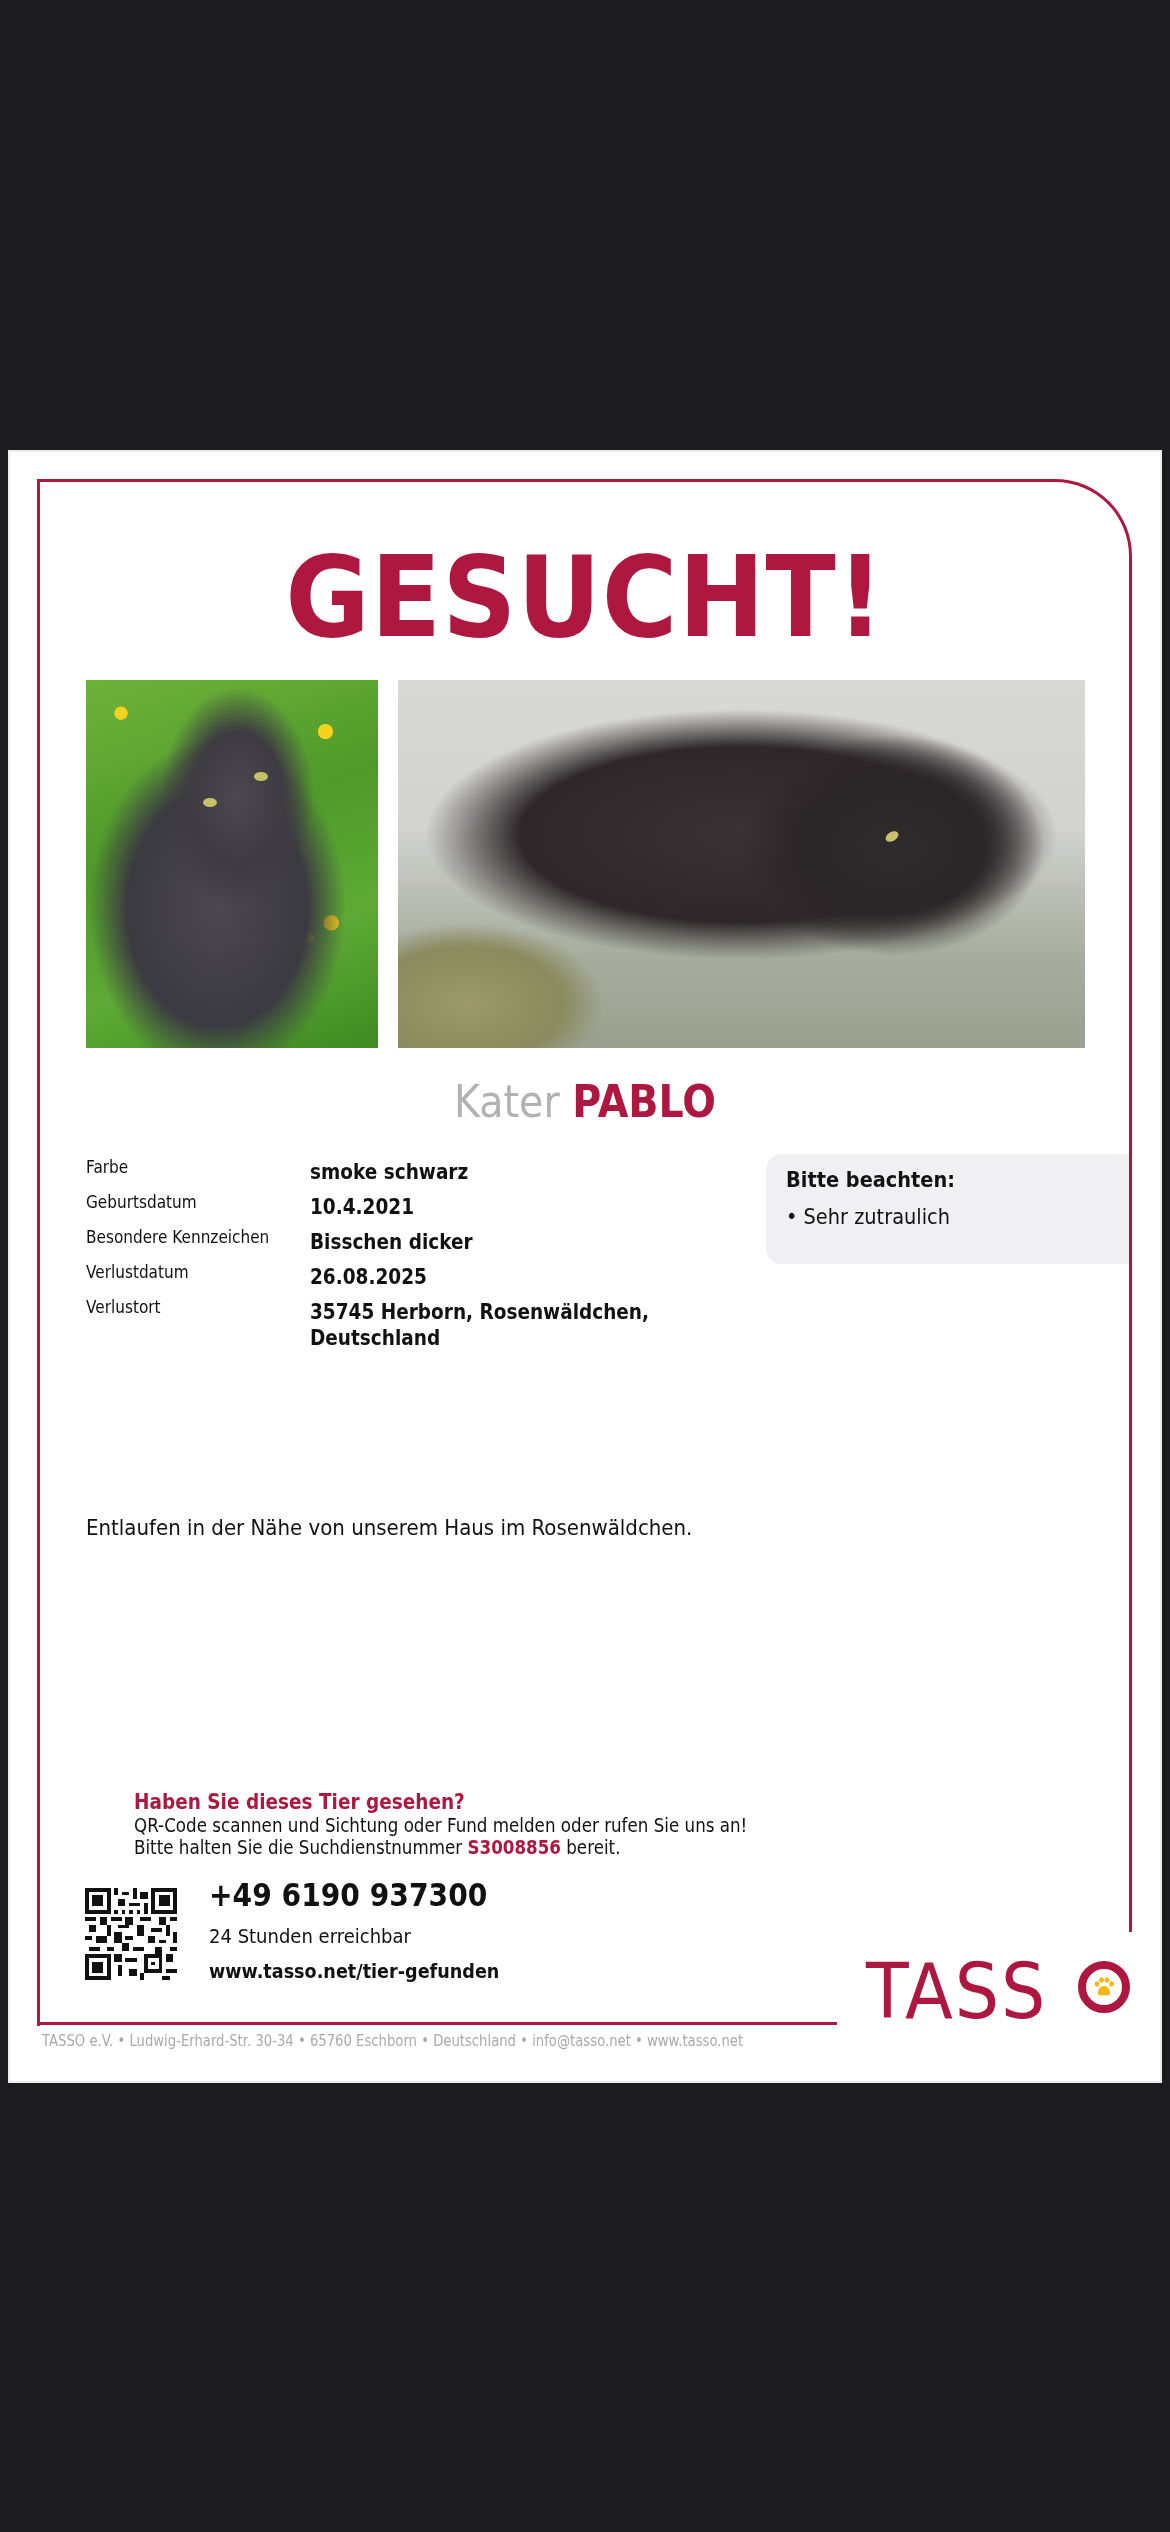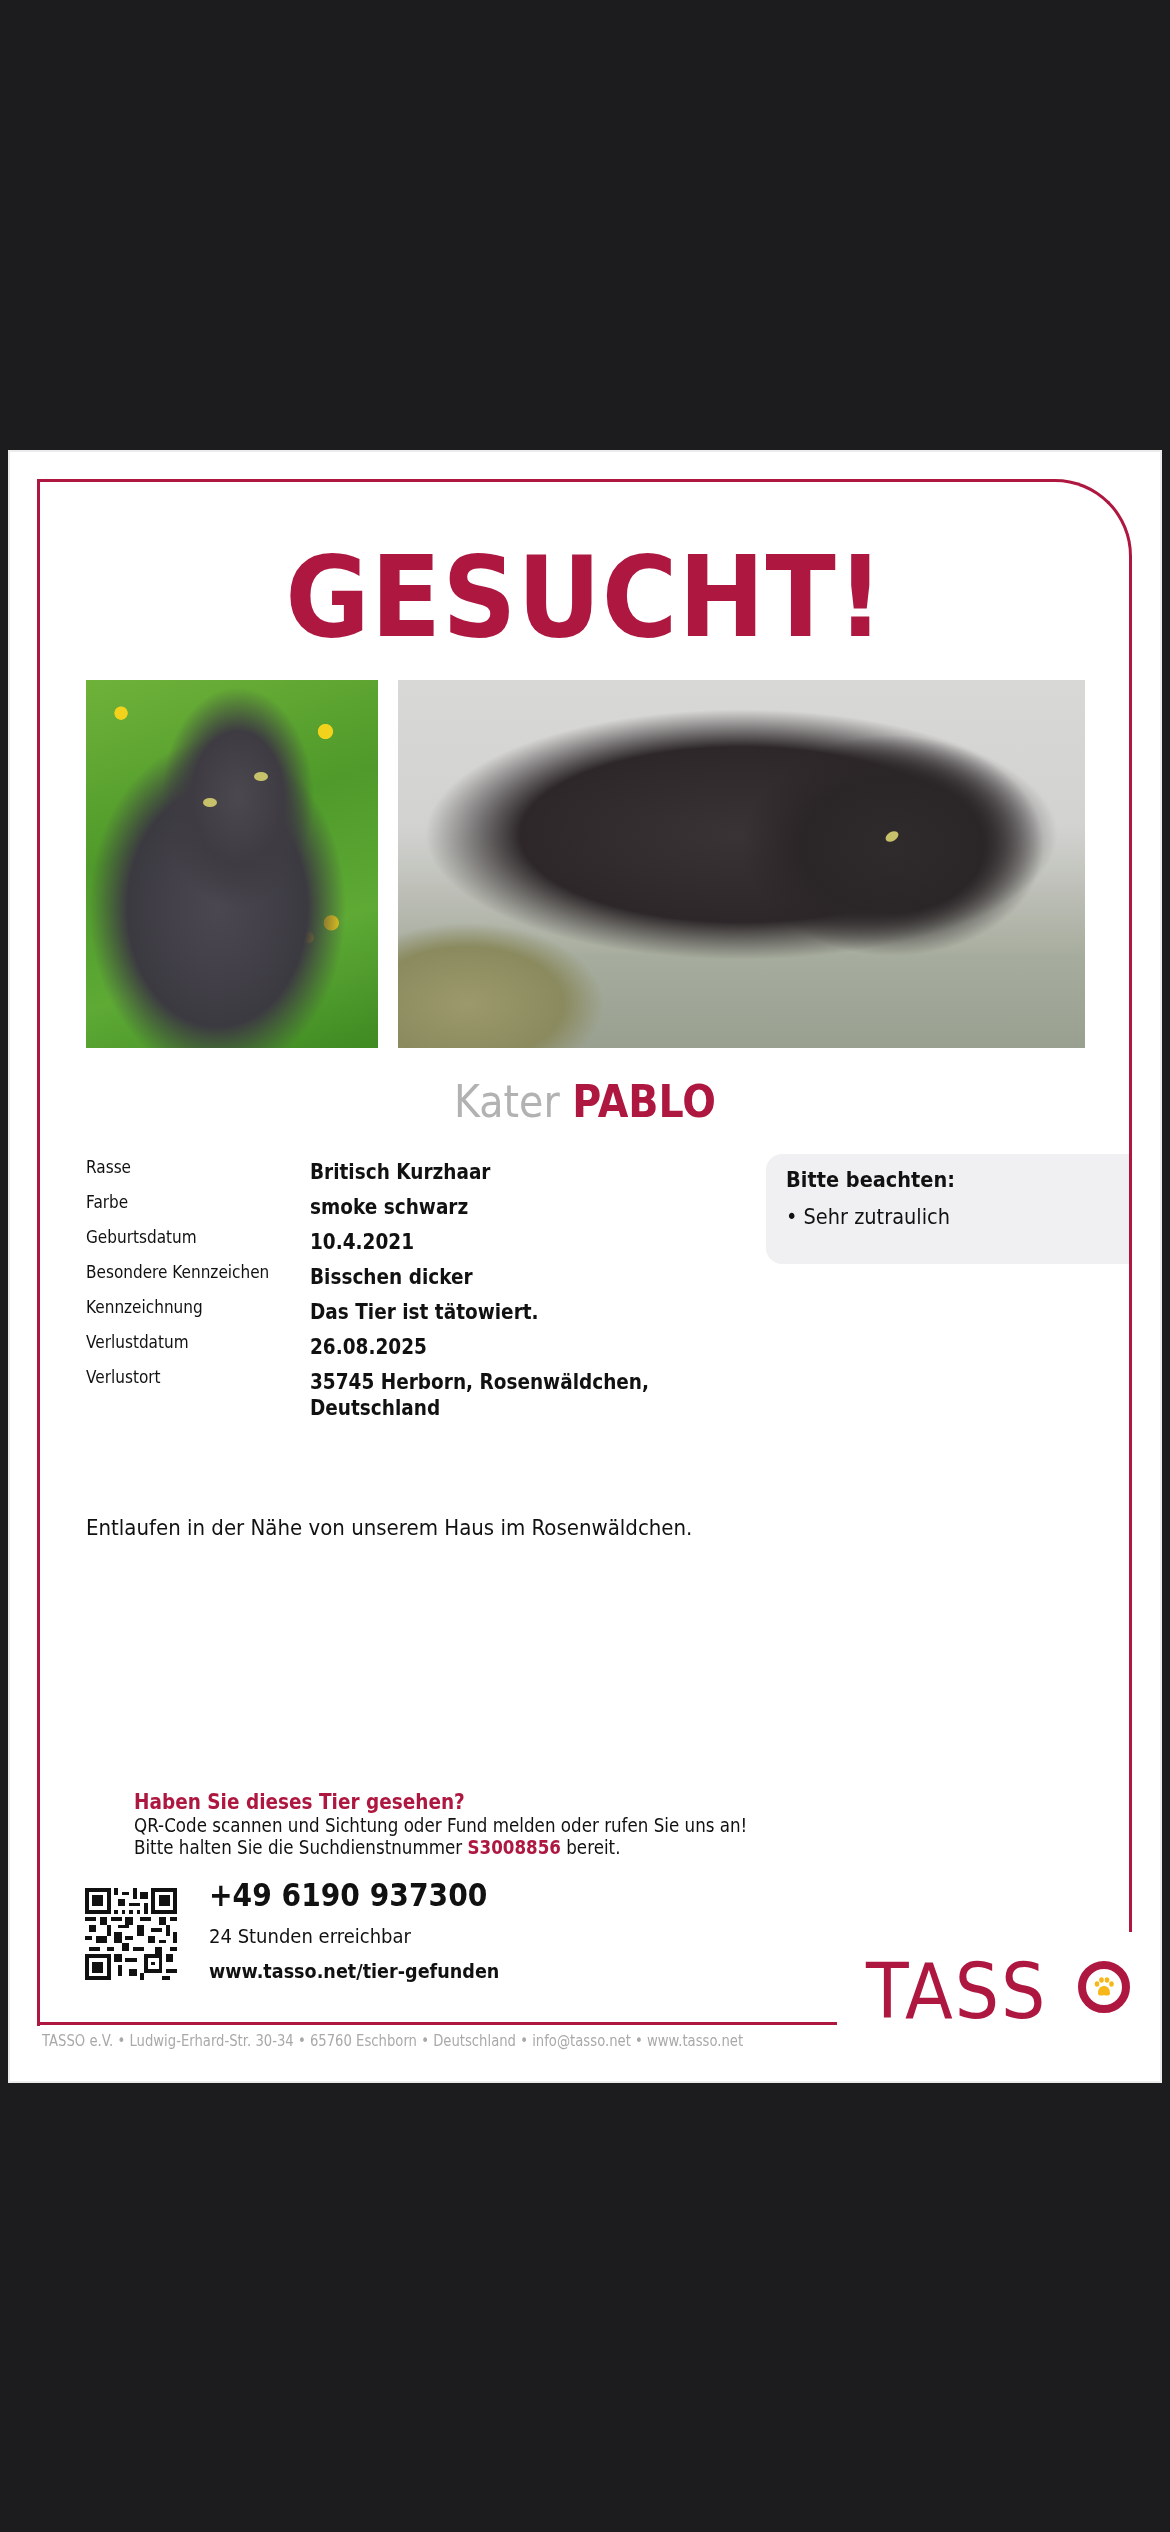--- a/index.html
+++ b/index.html
@@ -216,38 +216,30 @@
   <div class="eye" style="left:487px;top:152px;transform:rotate(-30deg);"></div>
 </div>
 
 <div class="name">
   <span class="species">Kater</span>
   <span class="pet">PABLO</span>
 </div>
 
 <div class="details">
   <div class="row">
-    <span class="label">Rasse</span>
-    <span class="value">Britisch Kurzhaar</span>
-  </div>
-  <div class="row">
     <span class="label">Farbe</span>
     <span class="value">smoke schwarz</span>
   </div>
   <div class="row">
     <span class="label">Geburtsdatum</span>
     <span class="value">10.4.2021</span>
   </div>
   <div class="row">
     <span class="label">Besondere Kennzeichen</span>
     <span class="value">Bisschen dicker</span>
-  </div>
-  <div class="row">
-    <span class="label">Kennzeichnung</span>
-    <span class="value">Das Tier ist tätowiert.</span>
   </div>
   <div class="row">
     <span class="label">Verlustdatum</span>
     <span class="value">26.08.2025</span>
   </div>
   <div class="row tall">
     <span class="label">Verlustort</span>
     <span class="value">35745 Herborn, Rosenwäldchen, Deutschland</span>
   </div>
 </div>

